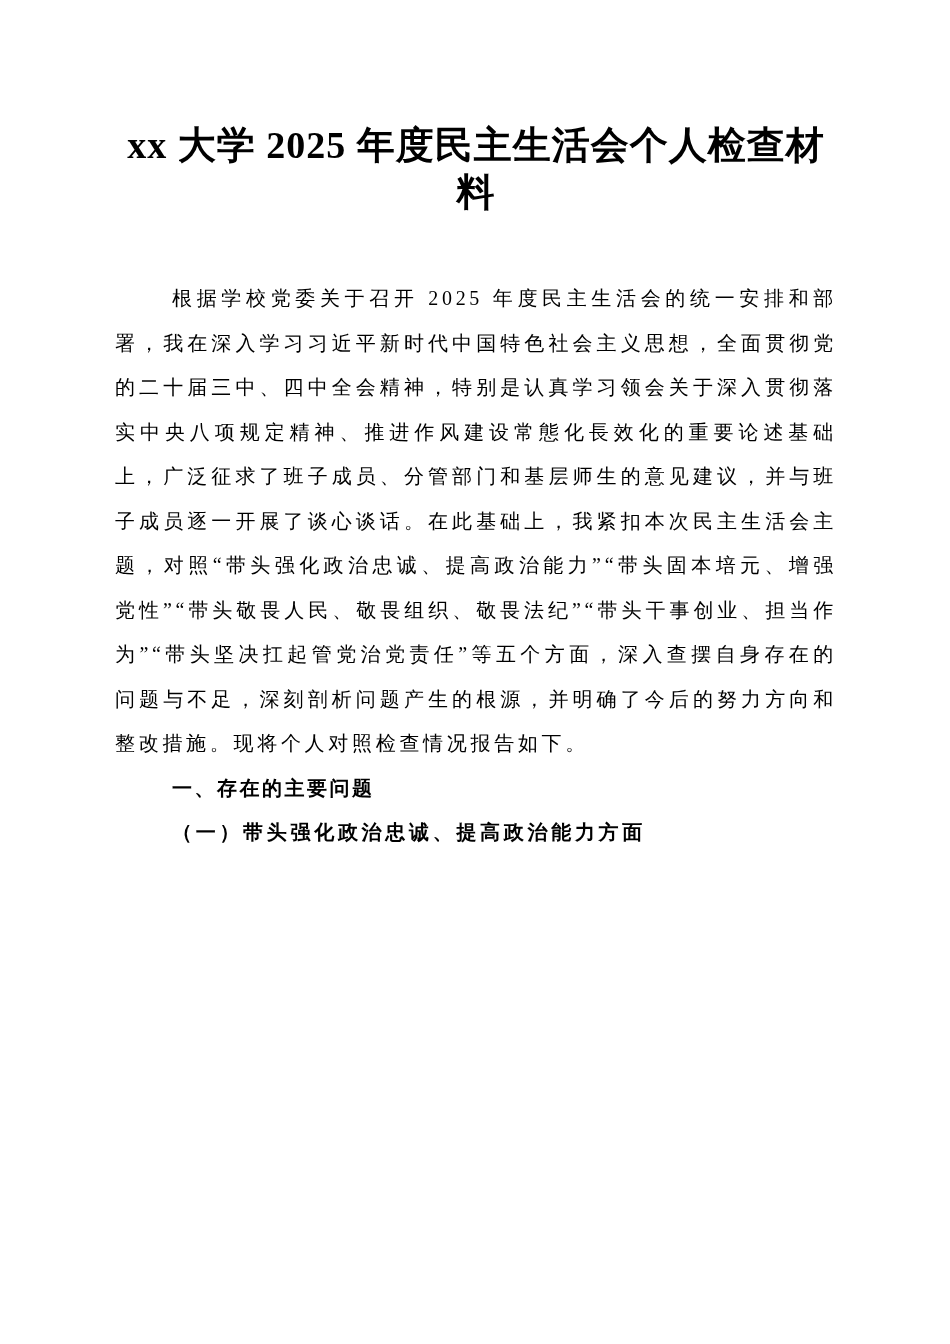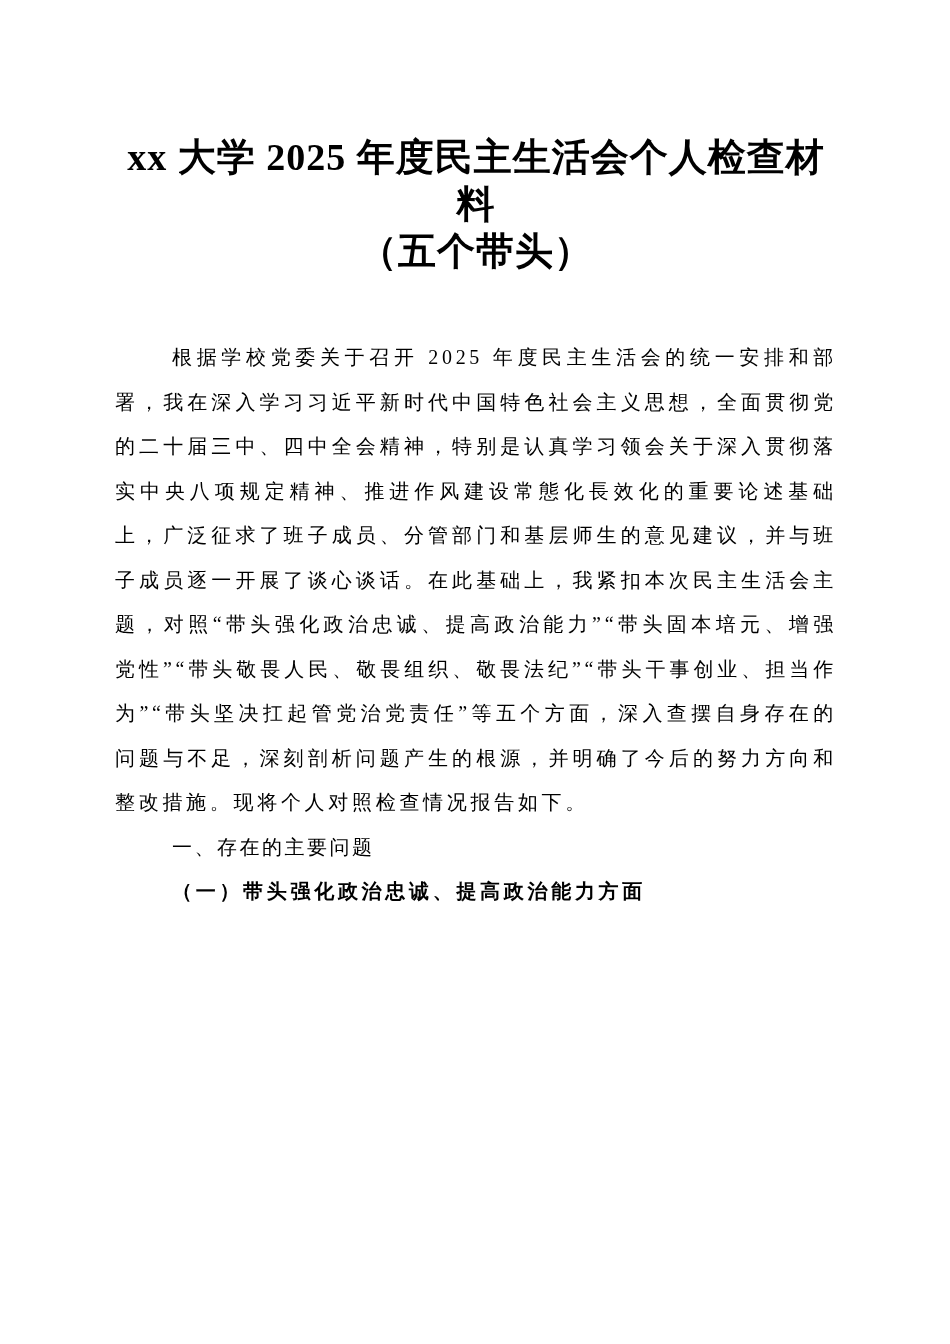--- a/index.html
+++ b/index.html
@@ -5,21 +5,21 @@
   html, body {
     margin: 0;
     padding: 0;
     background: #ffffff;
   }
   .page {
     position: relative;
     width: 950px;
     height: 1176px;
     box-sizing: border-box;
-    margin: 12px auto;
+    margin: 0 auto;
     padding: 122px 113px 0 115px;
     background: #ffffff;
     color: #000000;
     font-family: "Liberation Serif", "DejaVu Serif", serif;
     overflow: hidden;
   }
   .doc-title {
     text-align: center;
     font-weight: bold;
     font-size: 38px;
@@ -36,42 +36,41 @@
   }
   .para {
     margin: 0;
     padding: 0;
     text-indent: 57px;
   }
   .heading-1 {
     margin: 0;
     padding: 0;
     text-indent: 57px;
-    font-weight: normal;
+    font-weight: bold;
     letter-spacing: 2.5px;
     font-family: "Liberation Sans", "DejaVu Sans", sans-serif;
   }
   .heading-2 {
     margin: 0;
     padding: 0;
     text-indent: 57px;
     font-weight: bold;
   }
   .lead-sentence {
     font-weight: bold;
   }
 </style>
 </head>
 <body>
 
 <div class="page">
 
   <div class="doc-title">
     <div>xx 大学 2025 年度民主生活会个人检查材料</div>
-    <div>（五个带头）</div>
   </div>
 
   <div class="doc-body">
 
     <p class="para">根据学校党委关于召开 2025 年度民主生活会的统一安排和部署，我在深入学习习近平新时代中国特色社会主义思想，全面贯彻党的二十届三中、四中全会精神，特别是认真学习领会关于深入贯彻落实中央八项规定精神、推进作风建设常態化長效化的重要论述基础上，广泛征求了班子成员、分管部门和基层师生的意见建议，并与班子成员逐一开展了谈心谈话。在此基础上，我紧扣本次民主生活会主题，对照“带头强化政治忠诚、提高政治能力”“带头固本培元、增强党性”“带头敬畏人民、敬畏组织、敬畏法纪”“带头干事创业、担当作为”“带头坚决扛起管党治党责任”等五个方面，深入查摆自身存在的问题与不足，深刻剖析问题产生的根源，并明确了今后的努力方向和整改措施。现将个人对照检查情况报告如下。</p>
 
     <p class="heading-1">一、存在的主要问题</p>
 
     <p class="heading-2">（一）带头强化政治忠诚、提高政治能力方面</p>
 

